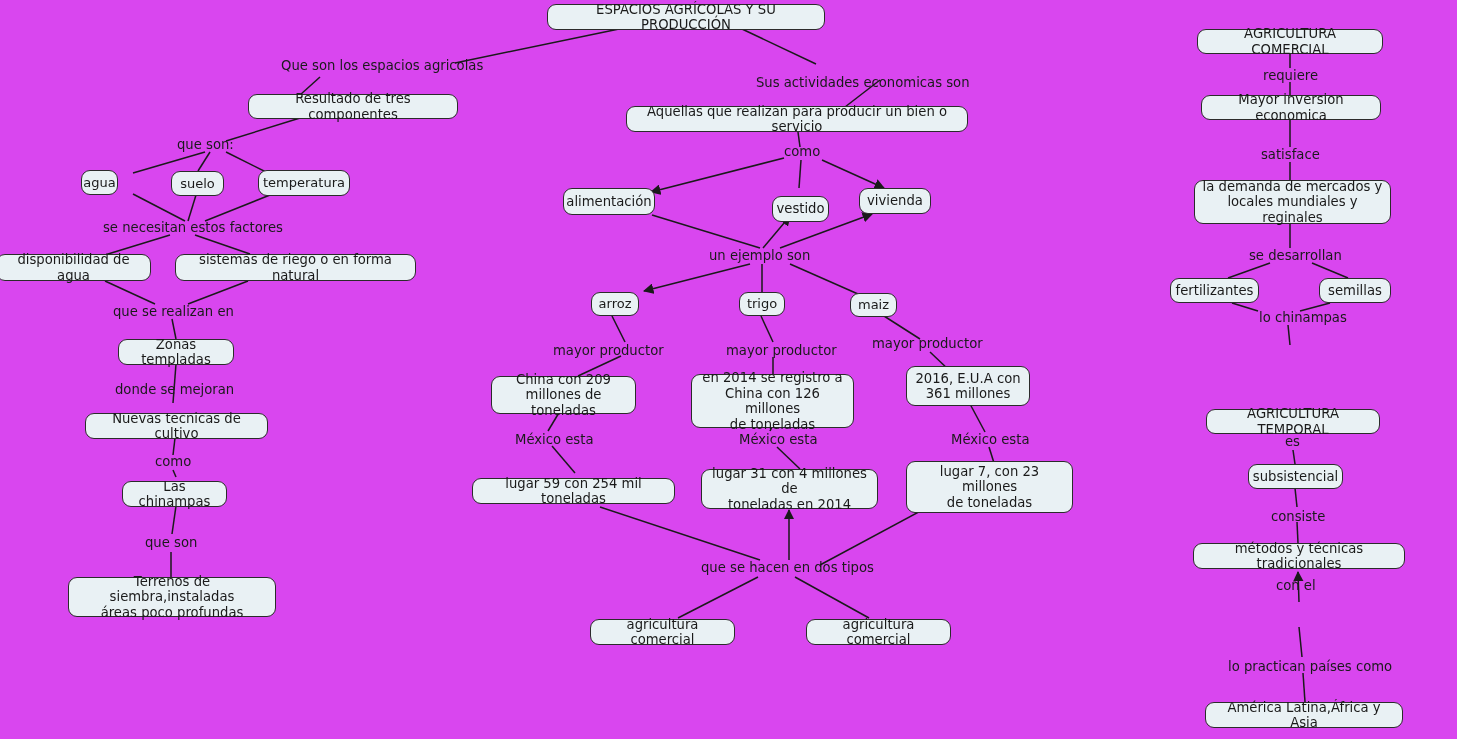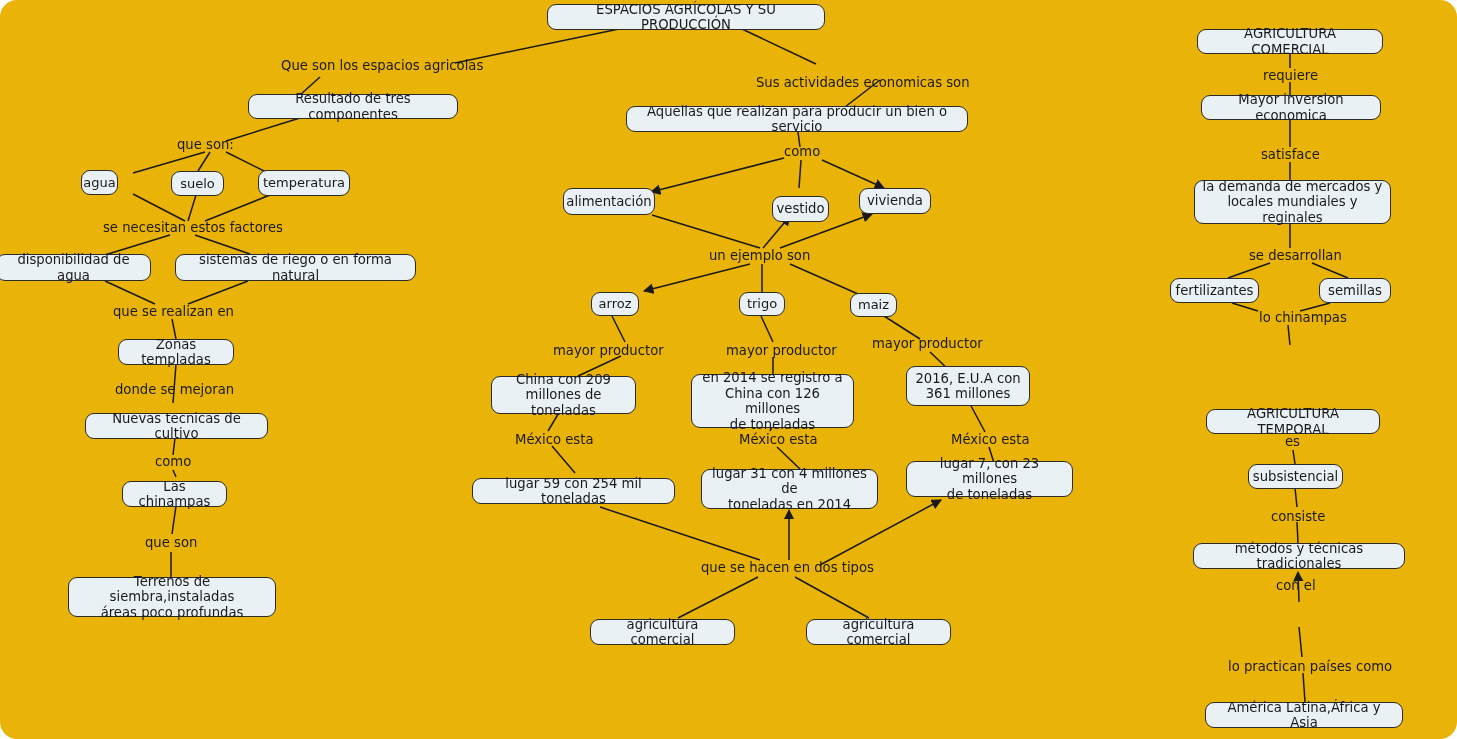--- a/index.html
+++ b/index.html
@@ -5,23 +5,22 @@
 <style>
   html,body{margin:0;padding:0;background:#ffffff;}
   body{
     font-family:"DejaVu Sans","Liberation Sans",sans-serif;
     -webkit-font-smoothing:antialiased;
   }
   #canvas{
     position:relative;
     width:1457px;
     height:739px;
-    background:#eab308;
+    background:#d946ef;
     overflow:hidden;
-    border-radius:17px;
   }
   #edges{
     position:absolute;
     left:0; top:0;
     width:1457px;
     height:739px;
     pointer-events:none;
   }
   .node{
     position:absolute;
@@ -210,21 +209,21 @@
 de toneladas</div>
 
   <div class="node" style="left:906px;top:366px;width:124px;height:40px;">2016, E.U.A con
 361 millones</div>
 
   <div class="node" style="left:472px;top:478px;width:203px;height:26px;">lugar 59 con 254 mil toneladas</div>
 
   <div class="node" style="left:701px;top:469px;width:177px;height:40px;">lugar 31 con 4 millones de
 toneladas en 2014</div>
 
-  <div class="node" style="left:906px;top:461px;width:167px;height:36px;">lugar 7, con 23 millones
+  <div class="node" style="left:906px;top:461px;width:167px;height:52px;">lugar 7, con 23 millones
 de toneladas</div>
 
   <div class="node" style="left:590px;top:619px;width:145px;height:26px;">agricultura comercial</div>
 
   <div class="node" style="left:806px;top:619px;width:145px;height:26px;">agricultura comercial</div>
 
   <div class="node" style="left:1197px;top:29px;width:186px;height:25px;">AGRICULTURA COMERCIAL</div>
 
   <div class="node" style="left:1201px;top:95px;width:180px;height:25px;">Mayor inversion economica</div>
 

